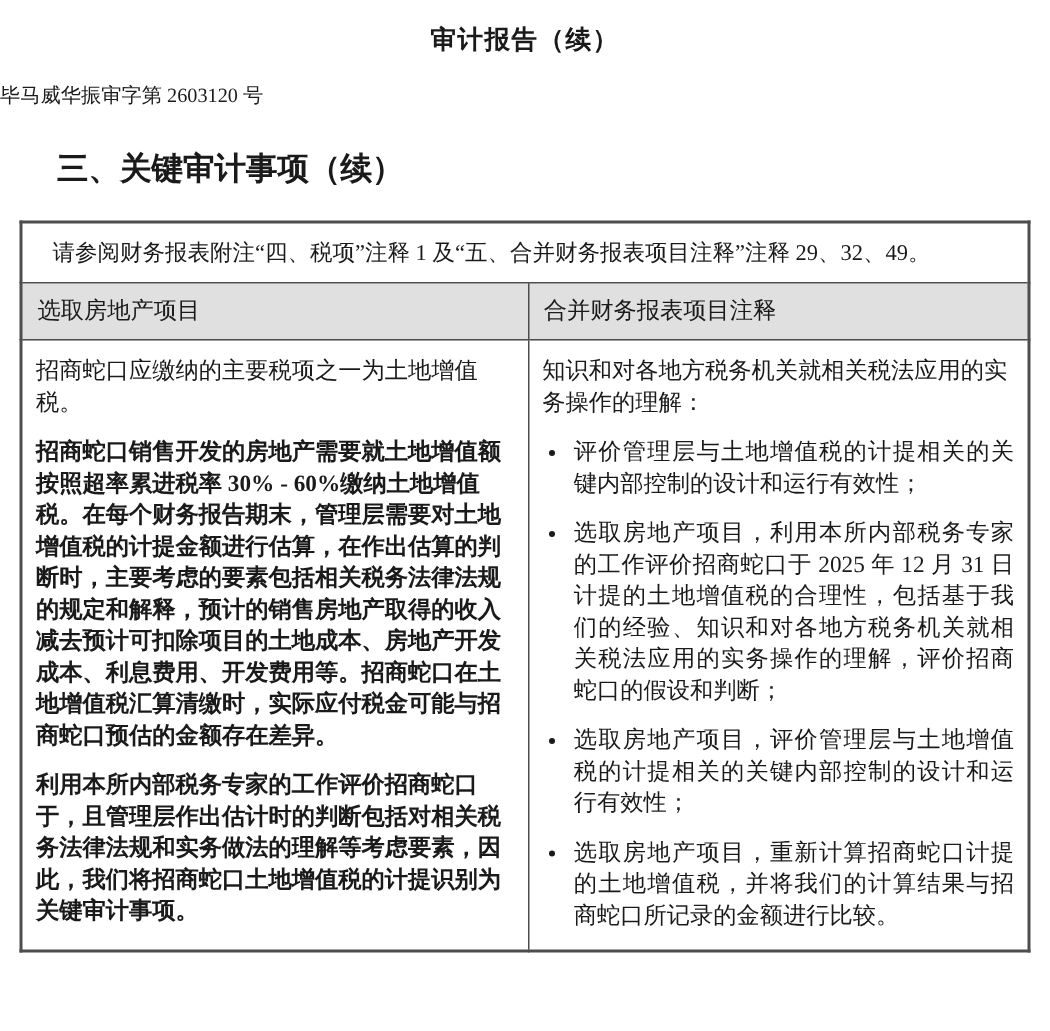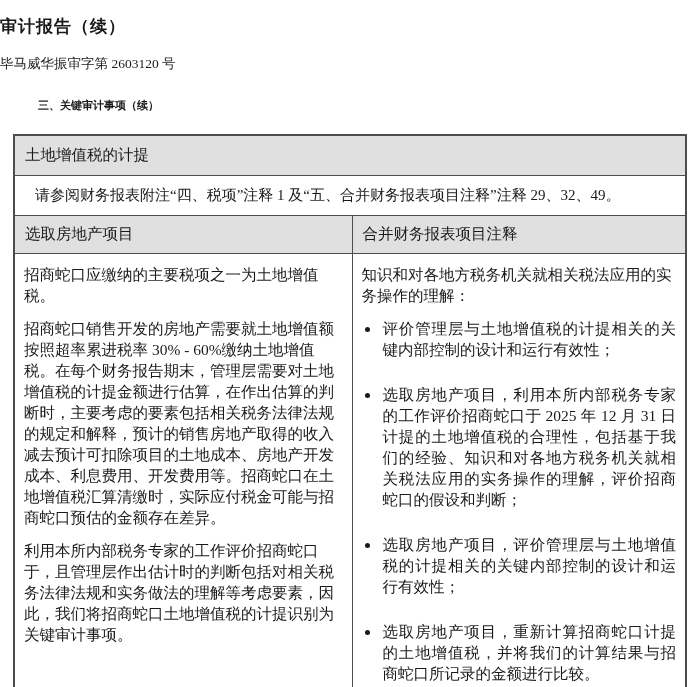--- a/index.html
+++ b/index.html
@@ -7,32 +7,32 @@
     width:700px;height:687px;
     background:#ffffff;
     font-family:"Liberation Serif","DejaVu Serif",serif;
     color:#1a1a1a;
     -webkit-font-smoothing:antialiased;
   }
   .page{position:relative;width:700px;height:687px;overflow:hidden;}
 
   .doc-title{
     margin:0;padding-top:15px;
-    text-align:left;
+    text-align:center;
     font-size:17px;font-weight:bold;
     letter-spacing:1px;
   }
   .doc-number{
     margin-top:17px;
     padding-right:14px;
     font-size:13.5px;
   }
   .section-heading{
     margin:25px 0 0 38px;
-    font-size:11px;font-weight:bold;
+    font-size:21px;font-weight:bold;
   }
 
   table.kam{
     margin:21px 13px 0 13px;
     width:674px;
     border-collapse:collapse;
     table-layout:fixed;
     border:2px solid #4d4d4d;
   }
   table.kam td, table.kam th{
@@ -61,54 +61,51 @@
     padding:8px 10px;
   }
   .content-cell{
     vertical-align:top;
     padding:10px 9px 12px 9px;
     font-size:15.5px;
     line-height:21px;
     text-align:justify;
   }
   .content-cell p{margin:0;}
-  .content-cell p + p{margin-top:12px;}
+  .content-cell p + p{margin-top:12px;font-weight:bold;}
 
   .response-list{
     margin:12px 0 0 0;
     padding:0 0 0 19px;
     list-style:disc;
   }
   .response-list li{
     padding-left:2px;
-    margin-top:24px;
+    margin-top:12px;
     text-align:justify;
   }
-  .response-list li:first-child{margin-top:12px;}
+  .response-list li:first-child{}
 </style>
 </head>
 <body>
 
 <div class="page">
 
   <h1 class="doc-title">审计报告（续）</h1>
 
   <div class="doc-number">毕马威华振审字第 2603120 号</div>
 
   <div class="section-heading">三、关键审计事项（续）</div>
 
   <table class="kam">
     <colgroup>
       <col class="c-left">
       <col class="c-right">
     </colgroup>
     <tbody>
-      <tr>
-        <td colspan="2" class="matter-title">土地增值税的计提</td>
-      </tr>
       <tr>
         <td colspan="2" class="ref-note">请参阅财务报表附注“四、税项”注释 1 及“五、合并财务报表项目注释”注释 29、32、49。</td>
       </tr>
       <tr>
         <th class="col-header">选取房地产项目</th>
         <th class="col-header">合并财务报表项目注释</th>
       </tr>
       <tr>
         <td class="content-cell">
           <p>招商蛇口应缴纳的主要税项之一为土地增值税。</p>

